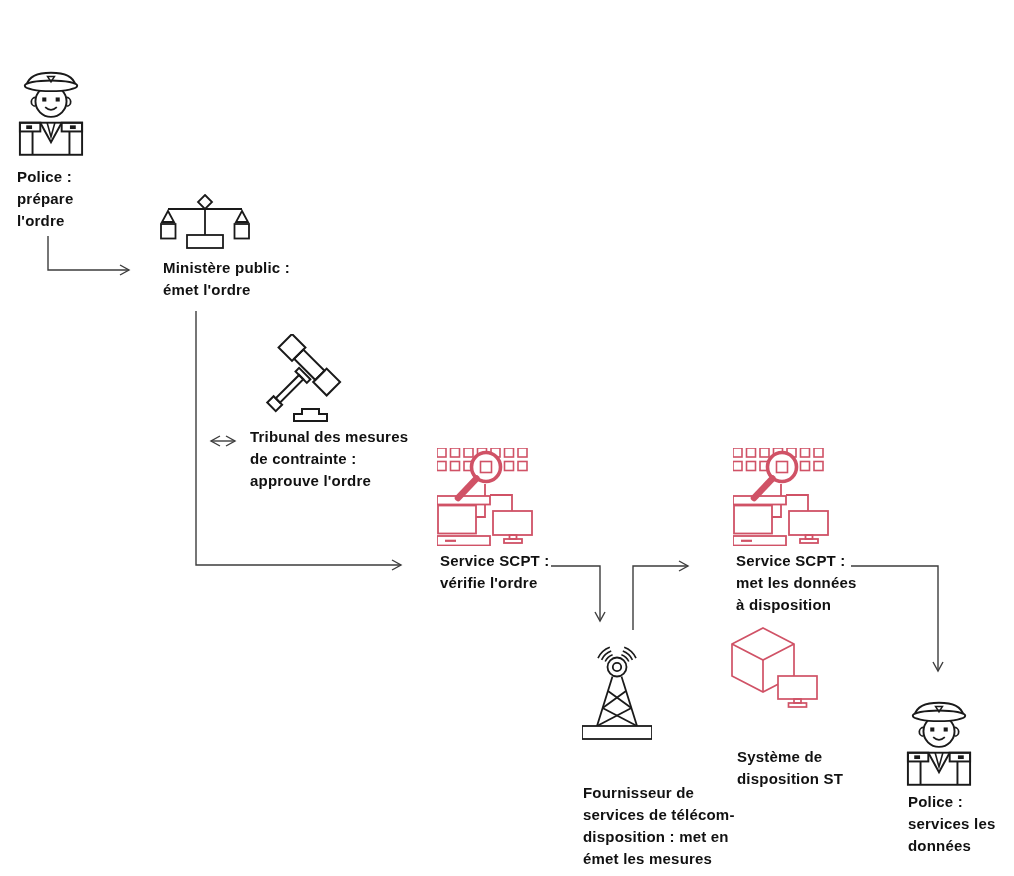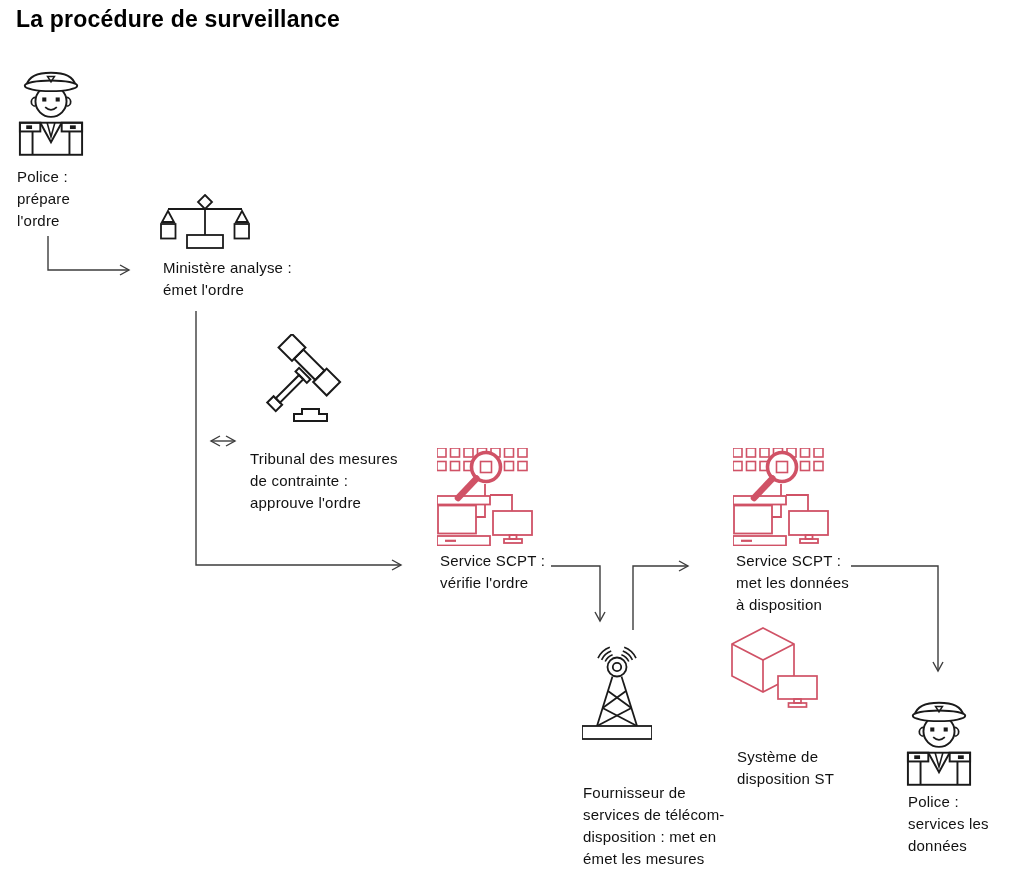--- a/index.html
+++ b/index.html
@@ -19,32 +19,31 @@
   .abs{position:absolute;}
   h1.title{
     position:absolute;left:16px;top:6px;margin:0;
     font-size:23px;font-weight:bold;color:#000;
     letter-spacing:0.2px;
   }
   .label{
     font-size:15px;line-height:22px;color:var(--ink);
     letter-spacing:0.2px;white-space:nowrap;
   }
-  .label span{display:block;}
+  .label span{display:block;font-weight:bold;}
   .icon-black{color:#1a1a1a;}
   .icon-red{color:var(--red);}
   svg.overlay{position:absolute;left:0;top:0;pointer-events:none;}
   .arrow{fill:none;stroke:var(--arrow);stroke-width:1.4;}
 </style>
 </head>
 <body>
 
 <div class="canvas">
 
-  <h1 class="title">La procédure de surveillance</h1>
 
   
   <svg width="0" height="0" style="position:absolute" aria-hidden="true">
     <defs>
       <symbol id="sym-police" viewBox="0 0 70 92">
         <g fill="none" stroke="currentColor" stroke-width="2">
           <circle cx="35" cy="34" r="16" fill="#fff"></circle>
           <path d="M19.5,30 a4.5,4.5 0 0 0 -0.5,9" stroke-width="1.8"></path>
           <path d="M50.5,30 a4.5,4.5 0 0 1 0.5,9" stroke-width="1.8"></path>
           <path d="M29,40 Q35,45.5 41,40" stroke-width="1.8"></path>
@@ -182,31 +181,31 @@
       <span>l'ordre</span>
     </div>
   </div>
 
   
   <div style="display:contents">
     <svg class="abs icon-black" style="left:160px;top:194px" width="90" height="58">
         <use href="#sym-scales"></use>
       </svg>
     <div class="abs label" style="left:163px;top:257px">
-      <span>Ministère analyse :</span>
+      <span>Ministère public :</span>
       <span>émet l'ordre</span>
     </div>
   </div>
 
   
   <div style="display:contents">
     <svg class="abs icon-black" style="left:242px;top:334px" width="100" height="92">
         <use href="#sym-gavel"></use>
       </svg>
-    <div class="abs label" style="left:250px;top:448px">
+    <div class="abs label" style="left:250px;top:426px">
       <span>Tribunal des mesures</span>
       <span>de contrainte :</span>
       <span>approuve l'ordre</span>
     </div>
   </div>
 
   
   <div style="display:contents">
     <svg class="abs icon-red" style="left:437px;top:448px" width="96" height="98">
         <use href="#sym-scpt"></use>

